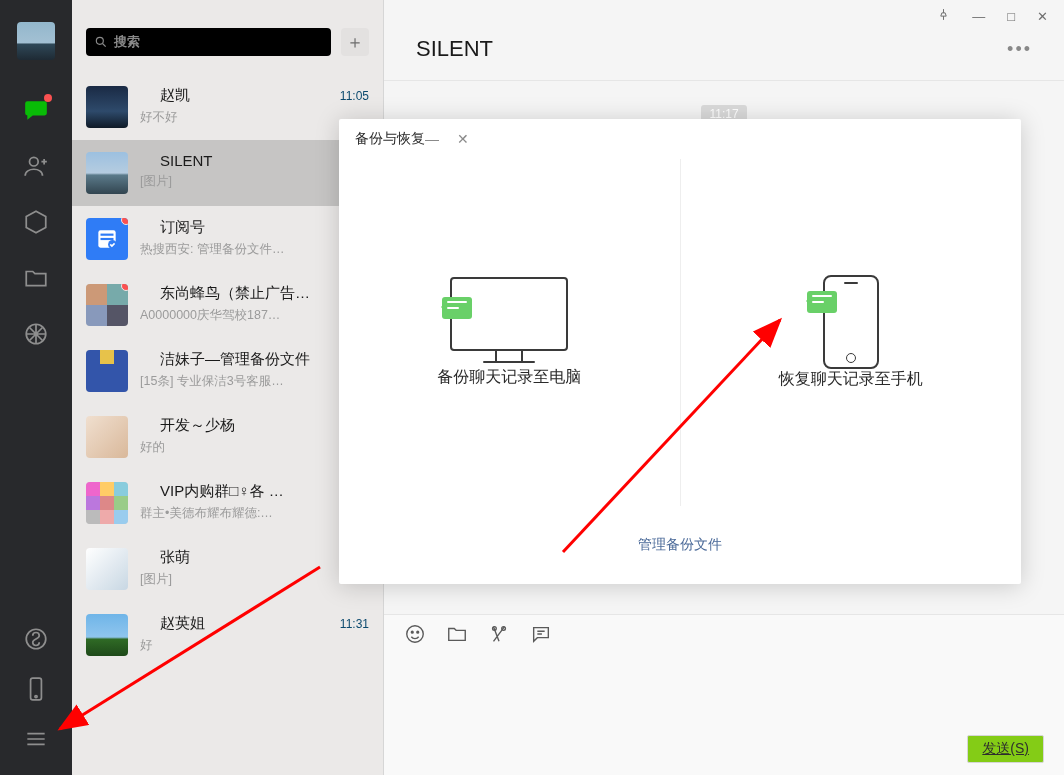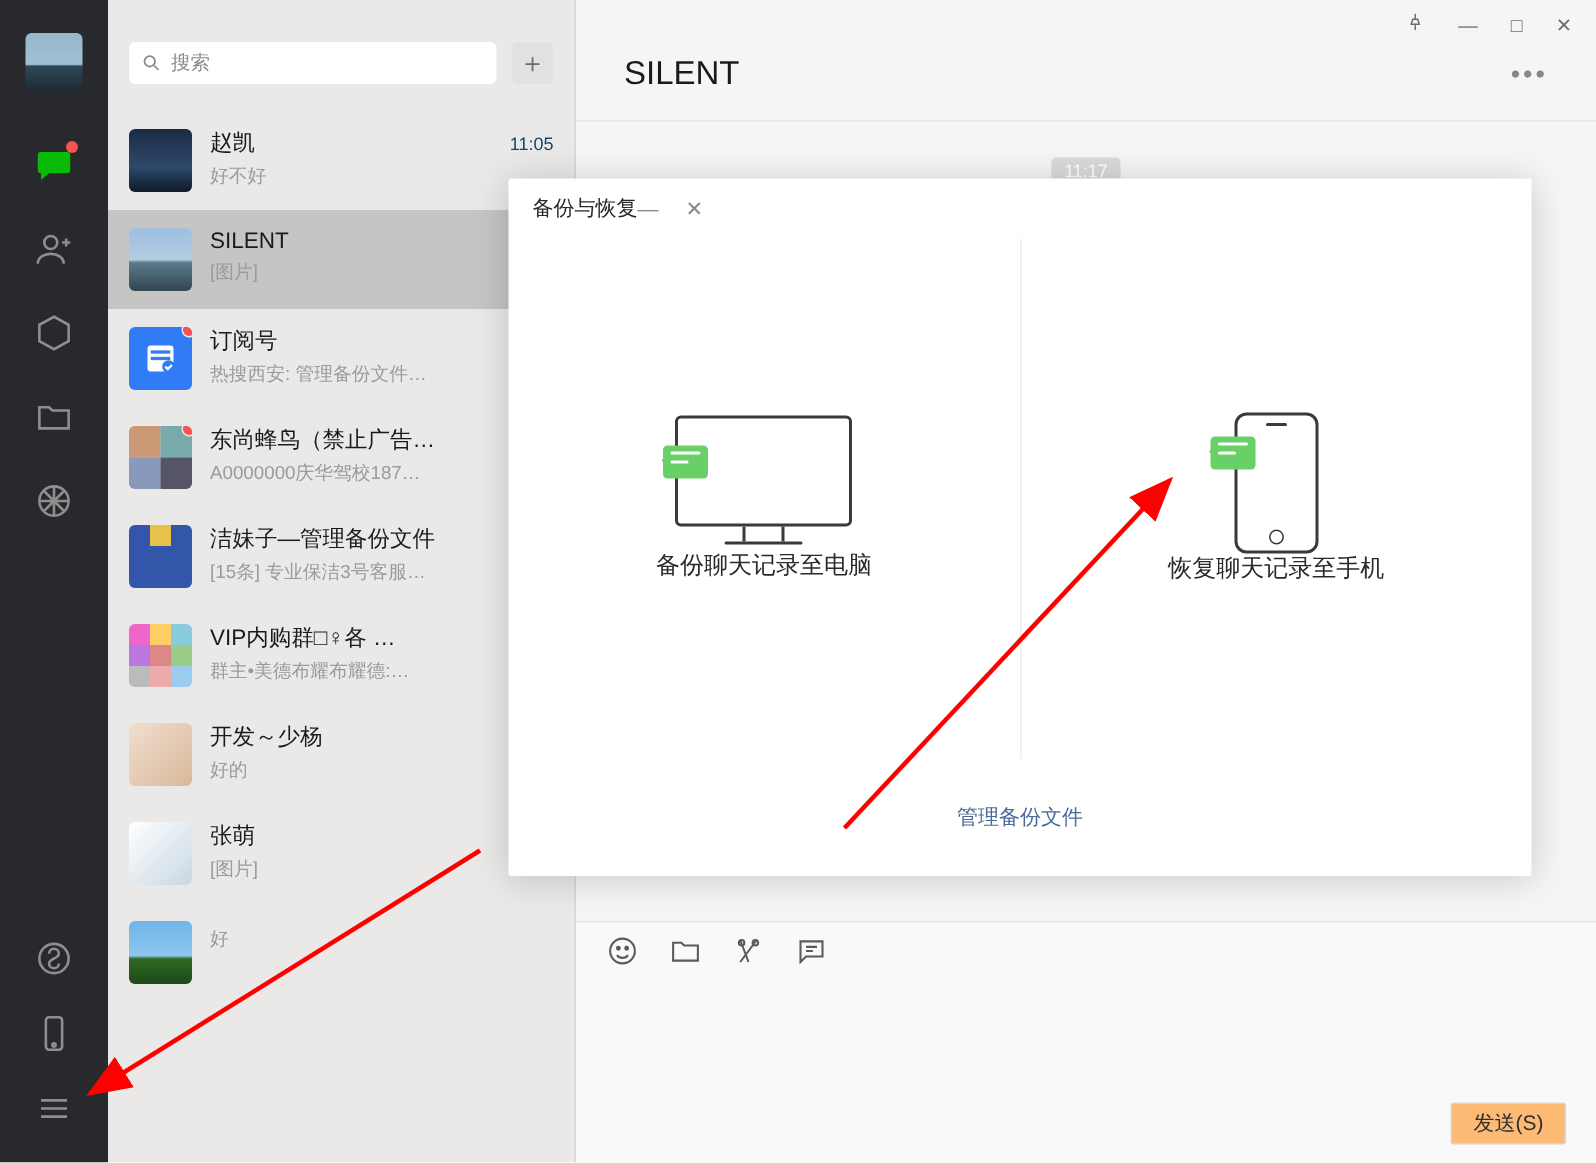--- a/index.html
+++ b/index.html
@@ -25,22 +25,22 @@
   .rail-spacer { flex:1; }
   .rail-bottom .rail-icon { margin-bottom:22px; }
 
   
   .list-col {
     width:312px; background:#ebe9e8; display:flex; flex-direction:column; flex-shrink:0;
     border-right:1px solid #d6d6d6;
   }
   .search-row { display:flex; align-items:center; padding:28px 14px 18px 14px; gap:10px; }
   .search-box {
-    flex:1; height:28px; background:#ffffff; border-radius:4px; display:flex; align-items:center;
-    padding:0 8px; color:#8a8a8a; font-size:13px;
+    flex:1; height:28px; background:#000000; border-radius:4px; display:flex; align-items:center;
+    padding:0 8px; color:#8a8a8a; font-size:13px;font-weight:bold;
   }
   .search-box svg { width:14px; height:14px; stroke:#8a8a8a; fill:none; stroke-width:2; margin-right:6px; }
   .add-btn {
     width:28px; height:28px; background:#e3e1e0; border-radius:4px; display:flex; align-items:center; justify-content:center;
     color:#6d6d6d; font-size:18px; font-weight:300; cursor:pointer;
   }
   .chat-list { flex:1; overflow:hidden; }
   .chat-item {
     display:flex; align-items:flex-start; padding:12px 14px; cursor:pointer; position:relative;
   }
@@ -53,21 +53,21 @@
   .avatar .cell.c3 { width:33.33%; height:33.33%; }
   .avatar.sky    { background:linear-gradient(to bottom,#1a2a44 0%,#2e4a6b 60%,#0f1a27 100%); }
   .avatar.silent { background:linear-gradient(to bottom,#9cc0e0 0%,#b5cce0 50%,#5b7a8a 55%,#324550 100%); }
   .avatar.sub    { background:#2f7cf6; display:flex; align-items:center; justify-content:center; }
   .avatar.sub svg { width:26px; height:26px; fill:#fff; }
   .avatar.kid    { background:linear-gradient(135deg,#f0dfcf,#d9b89a); }
   .avatar.zm     { background:linear-gradient(135deg,#fff,#c8d7e3); }
   .avatar.tree   { background:linear-gradient(to bottom,#6fb5e8 0%,#8fc5ee 55%,#2f6a25 60%,#1e4919 100%); }
   .red-dot { position:absolute; top:-3px; right:-3px; width:10px; height:10px; background:#fa5151; border-radius:50%; border:1px solid #ebe9e8; }
   .chat-main { flex:1; min-width:0; }
-  .chat-top { display:flex; justify-content:space-between; align-items:baseline; }
+  .chat-top { display:flex; justify-content:space-between; align-items:baseline;margin-left:20px; }
   .chat-name { font-size:15px; color:#1a1a1a; white-space:nowrap; overflow:hidden; text-overflow:ellipsis; max-width:190px; }
   .chat-time { font-size:12px; color:#0c4a6e; margin-left:6px; white-space:nowrap; }
   .chat-preview { font-size:12.5px; color:#9b9b9b; margin-top:4px; white-space:nowrap; overflow:hidden; text-overflow:ellipsis; max-width:220px; }
 
   
   .main { flex:1; display:flex; flex-direction:column; background:#f5f5f5; position:relative; }
   .window-controls {
     height:32px; display:flex; justify-content:flex-end; align-items:center; gap:22px;
     padding-right:16px; color:#6e6e6e;
   }
@@ -82,22 +82,22 @@
   .time-pill {
     align-self:center; margin-top:24px; background:#dadada; color:#fff; font-size:12px;
     padding:2px 8px; border-radius:3px;
   }
   .chat-input-area { border-top:1px solid #e6e6e6; padding:8px 20px 12px 20px; background:#f9f9f9; }
   .toolbar { display:flex; gap:20px; align-items:center; color:#5a5a5a; }
   .toolbar span { cursor:pointer; display:inline-flex; }
   .toolbar svg { width:22px; height:22px; stroke:#5a5a5a; fill:none; stroke-width:1.5; }
   .send-row { display:flex; justify-content:flex-end; margin-top:90px; }
   .send-btn {
-    padding:4px 14px; background:#fdba74; border:1px solid #d6d6d6; font-size:14px; color:#2e2e2e;
-    cursor:pointer; border-radius:2px;
+    padding:4px 14px; background:#84cc16; border:1px solid #d6d6d6; font-size:14px; color:#2e2e2e;
+    cursor:pointer; border-radius:2px;text-decoration:underline;
   }
 
   
   .modal {
     position:absolute; left:339px; top:119px; width:682px; height:465px; background:#fff;
     box-shadow:0 2px 24px rgba(0,0,0,0.18); border-radius:2px; display:flex; flex-direction:column;
     z-index:5;
   }
   .modal-header {
     height:40px; display:flex; align-items:center; justify-content:flex-start;
@@ -304,62 +304,66 @@
           </div>
           <div class="chat-main">
             <div class="chat-top">
               <div class="chat-name">洁妹子—管理备份文件</div>
               <div class="chat-time">1</div>
             </div>
             <div class="chat-preview">[15条] 专业保洁3号客服…</div>
           </div>
         </div>
         <div class="chat-item">
+          <div class="avatar kid"></div>
+          <div class="chat-main">
+            <div class="chat-top">
+              <div class="chat-name">开发～少杨</div>
+              <div class="chat-time"></div>
+            </div>
+            <div class="chat-preview">好的</div>
+          </div>
+        </div>
+        <div class="chat-item">
           <div class="avatar gridv">
             <div class="cell c3"></div>
             <div class="cell c3"></div>
             <div class="cell c3"></div>
             <div class="cell c3"></div>
             <div class="cell c3"></div>
             <div class="cell c3"></div>
             <div class="cell c3"></div>
             <div class="cell c3"></div>
             <div class="cell c3"></div>
           </div>
           <div class="chat-main">
             <div class="chat-top">
               <div class="chat-name">VIP内购群□♀各   …</div>
               <div class="chat-time">1</div>
             </div>
             <div class="chat-preview">群主•美德布耀布耀德:…</div>
           </div>
         </div>
         <div class="chat-item">
-          <div class="avatar kid"></div>
-          <div class="chat-main">
-            <div class="chat-top">
-              <div class="chat-name">开发～少杨</div>
-              <div class="chat-time"></div>
-            </div>
-            <div class="chat-preview">好的</div>
-          </div>
-        </div>
-        <div class="chat-item">
           <div class="avatar zm"></div>
           <div class="chat-main">
             <div class="chat-top">
               <div class="chat-name">张萌</div>
               <div class="chat-time">11:42</div>
             </div>
             <div class="chat-preview">[图片]</div>
           </div>
         </div>
         <div class="chat-item">
           <div class="avatar tree"></div>
           <div class="chat-main">
+            <div class="chat-top">
+              <div class="chat-name">赵英姐</div>
+              <div class="chat-time">11:31</div>
+            </div>
             <div class="chat-preview">好</div>
           </div>
         </div>
       </div>
   </div>
 
   <div class="main">
     <div class="window-controls">
       <span>
         <svg width="13" height="13" viewBox="0 0 24 24" stroke="#6e6e6e" fill="none" stroke-width="1.8">

